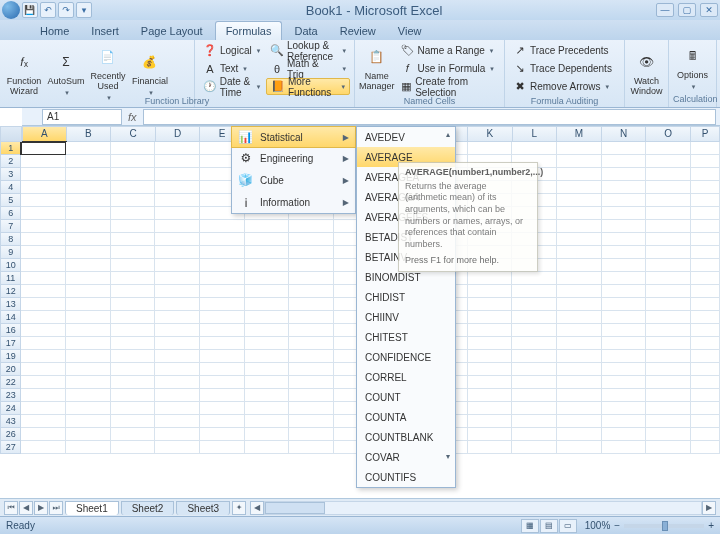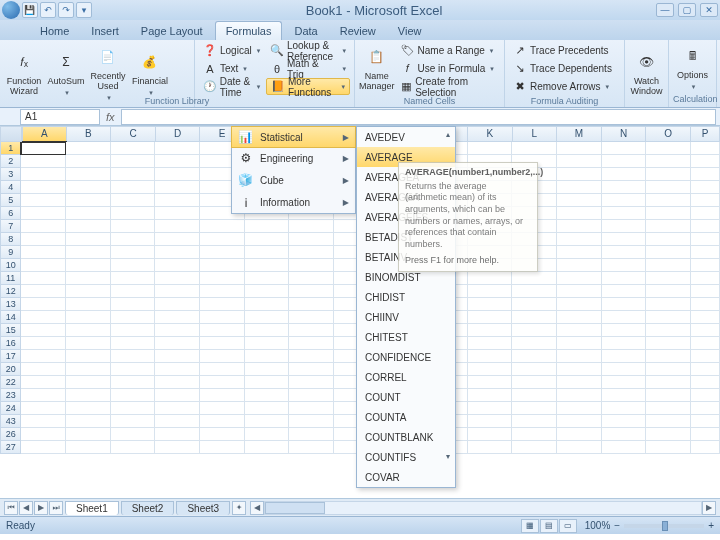--- a/index.html
+++ b/index.html
@@ -22,21 +22,21 @@
 .grp-body { display:flex; gap:2px; flex:1; }
 .grp-label { text-align:center; font-size:9px; color:#5a7a9a; height:12px; line-height:12px; }
 .bigbtn { width:40px; display:flex; flex-direction:column; align-items:center; justify-content:center; font-size:9px; text-align:center; line-height:1.1; gap:2px; }
 .bigbtn .ic { width:24px; height:24px; display:flex; align-items:center; justify-content:center; font-size:12px; }
 .smallbtn { height:17px; display:flex; align-items:center; gap:3px; font-size:10px; padding:0 4px; border-radius:2px; }
 .smallbtn.hl { background:linear-gradient(#ffe9a8,#ffd76b); border:1px solid #e0b84a; }
 .smallbtn .ic { width:14px; height:14px; display:inline-flex; align-items:center; justify-content:center; font-size:11px; }
 .col { display:flex; flex-direction:column; gap:1px; }
 .drop { font-size:7px; color:#567; margin-left:2px; }
 
-.namebox-row { height:18px; background:#e8f1fb; border-bottom:1px solid #b0c8de; display:flex; align-items:center; }
+.namebox-row { height:18px; background:#e8f1fb; border-bottom:1px solid #b0c8de; display:flex; align-items:center;margin-left:22px; }
 .namebox { width:80px; height:16px; background:#fff; border:1px solid #a9c1d9; margin-left:20px; padding:0 4px; font-size:10px; display:flex; align-items:center; }
 .fx { margin:0 6px; font-style:italic; color:#666; font-size:11px; }
 .fbar { flex:1; height:16px; background:#fff; border:1px solid #a9c1d9; margin-right:4px; }
 
 .grid-area { position:relative; height:372px; overflow:hidden; }
 .colhdrs { display:flex; height:16px; margin-left:22px; }
 .colhdr { border:1px solid #c5d6e8; border-left:none; background:linear-gradient(#f2f7fc,#e0ebf6); text-align:center; font-size:10px; line-height:14px; color:#33516f; }
 .colhdr:first-child { border-left:1px solid #c5d6e8; }
 .colhdr.sel { background:linear-gradient(#ffe9a8,#ffd76b); }
 .rows { display:flex; flex-direction:column; }
@@ -522,59 +522,59 @@
         <div class="cell" style="width: 46px;"></div>
         <div class="cell" style="width: 46px;"></div>
         <div class="cell" style="width: 46px;"></div>
         <div class="cell" style="width: 46px;"></div>
         <div class="cell" style="width: 46px;"></div>
         <div class="cell" style="width: 46px;"></div>
         <div class="cell" style="width: 46px;"></div>
         <div class="cell" style="width: 30px;"></div>
       </div>
       <div class="row">
-        <div class="rowhdr">15</div>
-        <div class="cell" style="width: 46px;"></div>
-        <div class="cell" style="width: 46px;"></div>
-        <div class="cell" style="width: 46px;"></div>
-        <div class="cell" style="width: 46px;"></div>
-        <div class="cell" style="width: 46px;"></div>
-        <div class="cell" style="width: 46px;"></div>
-        <div class="cell" style="width: 46px;"></div>
-        <div class="cell" style="width: 46px;"></div>
-        <div class="cell" style="width: 46px;"></div>
-        <div class="cell" style="width: 46px;"></div>
-        <div class="cell" style="width: 46px;"></div>
-        <div class="cell" style="width: 46px;"></div>
-        <div class="cell" style="width: 46px;"></div>
-        <div class="cell" style="width: 46px;"></div>
-        <div class="cell" style="width: 46px;"></div>
-        <div class="cell" style="width: 30px;"></div>
-      </div>
-      <div class="row">
         <div class="rowhdr">16</div>
         <div class="cell" style="width: 46px;"></div>
         <div class="cell" style="width: 46px;"></div>
         <div class="cell" style="width: 46px;"></div>
         <div class="cell" style="width: 46px;"></div>
         <div class="cell" style="width: 46px;"></div>
         <div class="cell" style="width: 46px;"></div>
         <div class="cell" style="width: 46px;"></div>
         <div class="cell" style="width: 46px;"></div>
         <div class="cell" style="width: 46px;"></div>
         <div class="cell" style="width: 46px;"></div>
         <div class="cell" style="width: 46px;"></div>
         <div class="cell" style="width: 46px;"></div>
         <div class="cell" style="width: 46px;"></div>
         <div class="cell" style="width: 46px;"></div>
         <div class="cell" style="width: 46px;"></div>
         <div class="cell" style="width: 30px;"></div>
       </div>
       <div class="row">
         <div class="rowhdr">17</div>
+        <div class="cell" style="width: 46px;"></div>
+        <div class="cell" style="width: 46px;"></div>
+        <div class="cell" style="width: 46px;"></div>
+        <div class="cell" style="width: 46px;"></div>
+        <div class="cell" style="width: 46px;"></div>
+        <div class="cell" style="width: 46px;"></div>
+        <div class="cell" style="width: 46px;"></div>
+        <div class="cell" style="width: 46px;"></div>
+        <div class="cell" style="width: 46px;"></div>
+        <div class="cell" style="width: 46px;"></div>
+        <div class="cell" style="width: 46px;"></div>
+        <div class="cell" style="width: 46px;"></div>
+        <div class="cell" style="width: 46px;"></div>
+        <div class="cell" style="width: 46px;"></div>
+        <div class="cell" style="width: 46px;"></div>
+        <div class="cell" style="width: 30px;"></div>
+      </div>
+      <div class="row">
+        <div class="rowhdr">19</div>
         <div class="cell" style="width: 46px;"></div>
         <div class="cell" style="width: 46px;"></div>
         <div class="cell" style="width: 46px;"></div>
         <div class="cell" style="width: 46px;"></div>
         <div class="cell" style="width: 46px;"></div>
         <div class="cell" style="width: 46px;"></div>
         <div class="cell" style="width: 46px;"></div>
         <div class="cell" style="width: 46px;"></div>
         <div class="cell" style="width: 46px;"></div>
         <div class="cell" style="width: 46px;"></div>
@@ -755,22 +755,22 @@
         <div class="fi">BETAINV</div>
         <div class="fi">BINOMDIST</div>
         <div class="fi">CHIDIST</div>
         <div class="fi">CHIINV</div>
         <div class="fi">CHITEST</div>
         <div class="fi">CONFIDENCE</div>
         <div class="fi">CORREL</div>
         <div class="fi">COUNT</div>
         <div class="fi">COUNTA</div>
         <div class="fi">COUNTBLANK</div>
+        <div class="fi">COVAR</div>
         <div class="fi">COUNTIFS</div>
-        <div class="fi">COVAR</div>
       </div>
 
     <div class="scroll" style="bottom:26px">▾</div>
   </div>
 
   <div class="tooltip">
     <div class="tt-sig">AVERAGE(number1,number2,...)</div>
     <div>Returns the average (arithmetic mean) of its arguments, which can be numbers or names, arrays, or references that contain numbers.</div>
     <div class="tt-help">Press F1 for more help.</div>
   </div>

